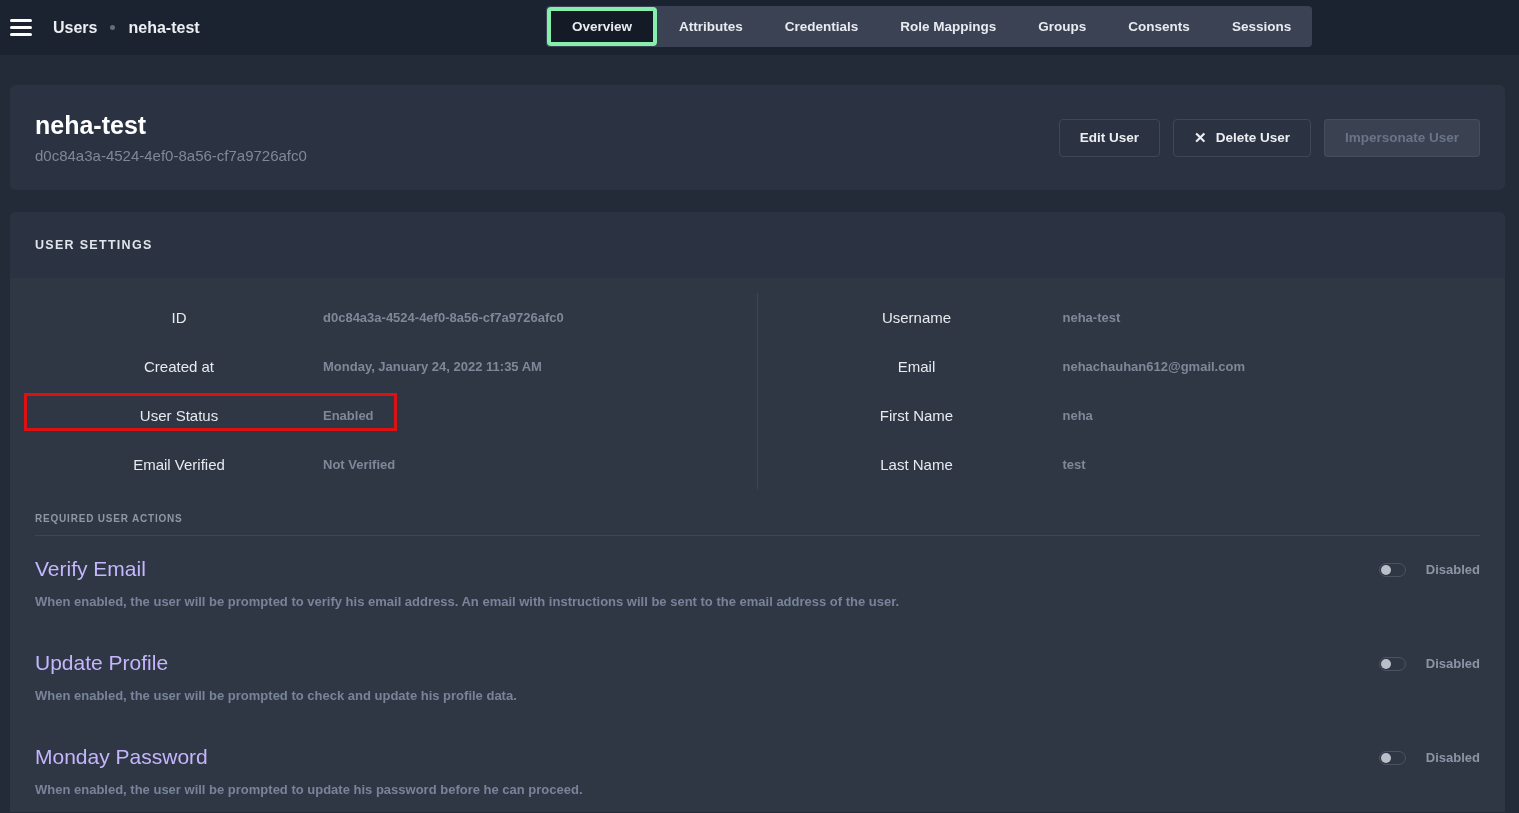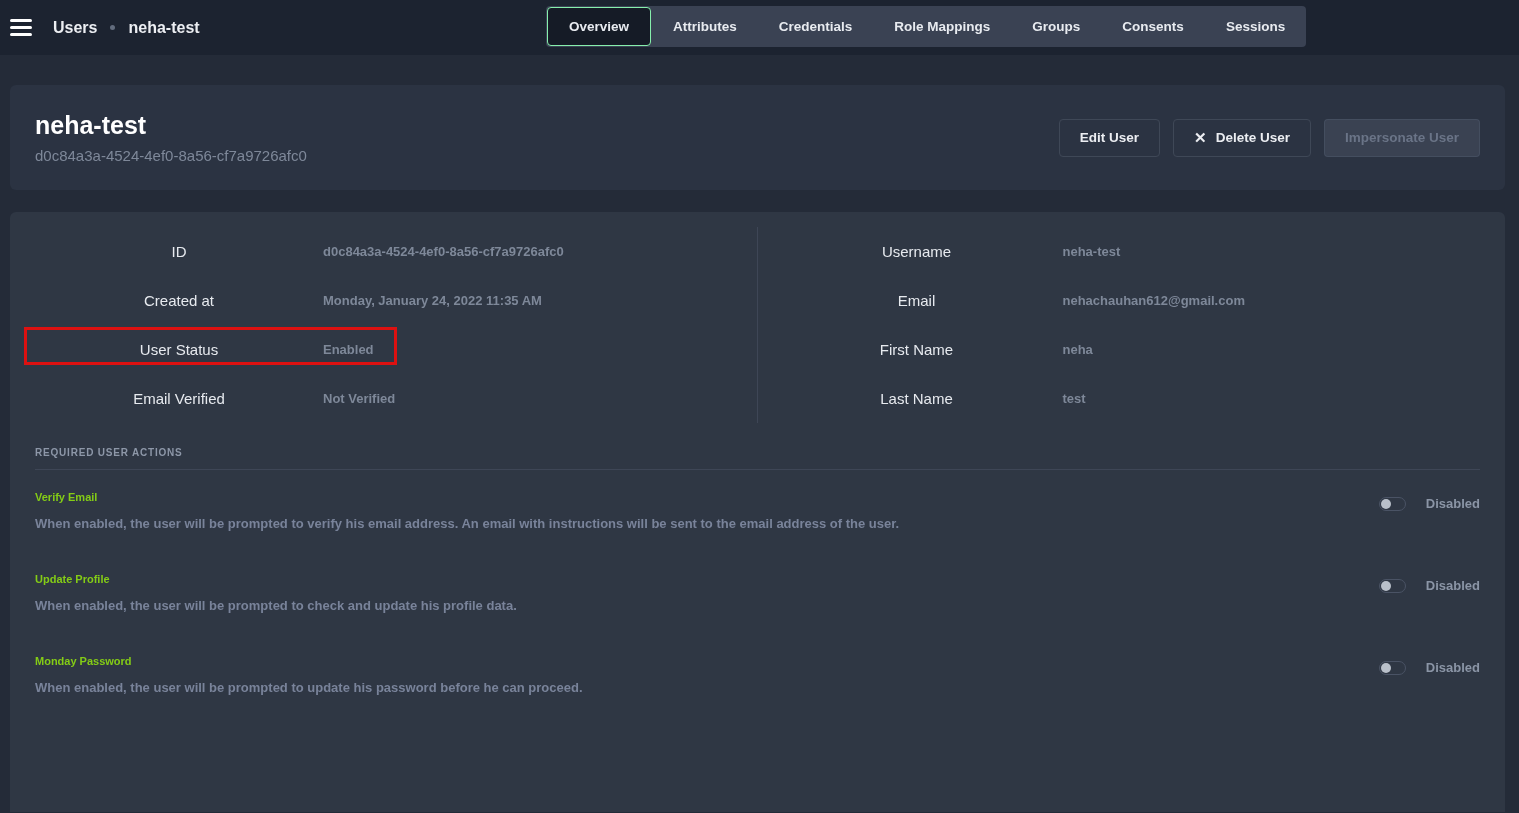--- a/index.html
+++ b/index.html
@@ -52,21 +52,21 @@
     align-items: center;
     padding: 0 21px;
     color: #e8ebf0;
     font-weight: bold;
     font-size: 13.5px;
     cursor: pointer;
     white-space: nowrap;
   }
   .tab.active {
     background: #151b26;
-    border: 1px solid #86efac;
+    border: 4px solid #86efac;
     border-radius: 4px;
     margin: 1px;
   }
 
   
   .profile-card {
     margin: 30px 14px 0 10px;
     height: 105px;
     background: #2b3342;
     border-radius: 6px;
@@ -149,21 +149,21 @@
     letter-spacing: 0.8px;
   }
   .required-hr { border-bottom: 1px solid #3e4656; margin-top: 11px; }
 
   .action-item {
     display: flex;
     justify-content: space-between;
     align-items: flex-start;
     padding: 21px 0 21px;
   }
-  .action-title { font-size: 11px; font-weight: bold; color: #84cc16; }
+  .action-title { font-size: 21px; font-weight: normal; color: #c4b5fd; }
   .action-desc { margin-top: 13px; font-size: 13px; font-weight: bold; color: #79839a; max-width: 1100px; }
   .action-right { display: flex; align-items: center; gap: 20px; margin-top: 5px; }
   .toggle {
     width: 27px;
     height: 14px;
     border: 1px solid #4a5365;
     border-radius: 8px;
     position: relative;
     cursor: pointer;
     flex: 0 0 auto;
@@ -218,20 +218,23 @@
       <span class="x-icon">✕</span>
       <span>Delete User</span>
     </button>
     <button class="btn disabled">
       <span>Impersonate User</span>
     </button>
   </div>
 </div>
 
 <div class="settings-card">
+  <div class="settings-header">
+    <span>USER SETTINGS</span>
+  </div>
 
   <div class="fields">
     <div class="col left">
       <div class="field-row">
         <span class="field-label">ID</span>
         <span class="field-value">d0c84a3a-4524-4ef0-8a56-cf7a9726afc0</span>
       </div>
       <div class="field-row">
         <span class="field-label">Created at</span>
         <span class="field-value">Monday, January 24, 2022 11:35 AM</span>

